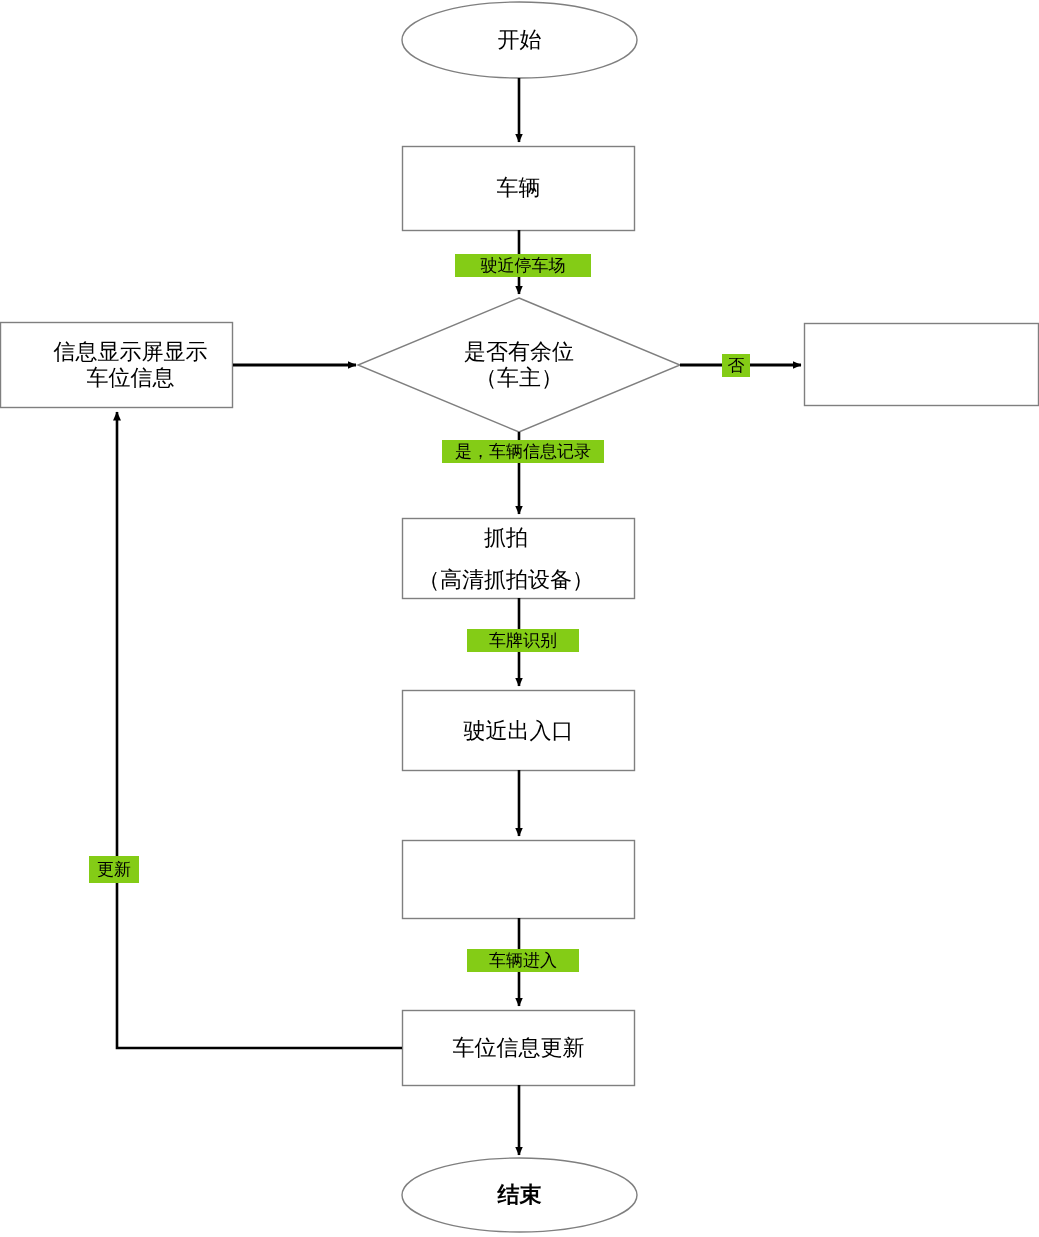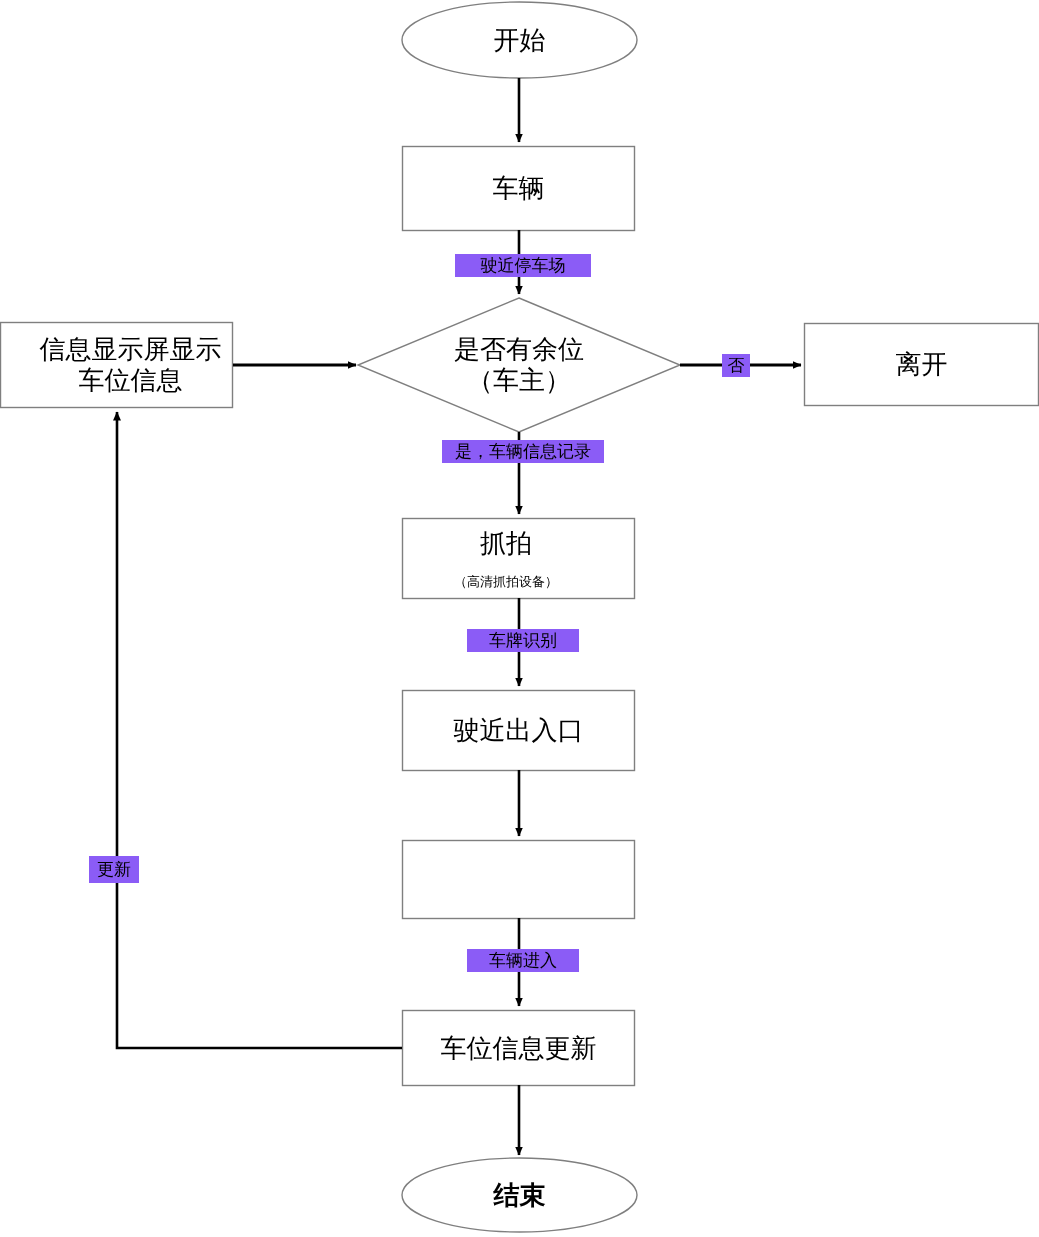--- a/index.html
+++ b/index.html
@@ -32,32 +32,32 @@
     flex-direction: column;
     align-items: center;
     justify-content: center;
     text-align: center;
     color: #000000;
     line-height: 1.18;
     white-space: nowrap;
     pointer-events: none;
   }
   .t-main {
-    font-size: 26px;
+    font-size: 22px;
   }
   .t-sub {
-    font-size: 13px;
+    font-size: 22px;
     margin-top: 16px;
   }
   .edge-label {
     position: absolute;
     color: #000000;
     font-size: 17px;
     white-space: nowrap;
-    background: #8b5cf6;
+    background: #84cc16;
     padding: 0 3px;
     text-align: center;
   }
   .edge-label.vertical-text {
     padding: 2px 1px;
   }
 </style>
 </head>
 <body>
 
@@ -122,23 +122,20 @@
 
   <div class="node-label" style="left:402px; top:146px; width:233px; height:84px;">
     <span class="t-main">车辆</span>
   </div>
 
   <div class="node-label" style="left:0px; top:322px; width:261px; height:86px;">
     <span class="t-main">信息显示屏显示</span>
     <span class="t-main">车位信息</span>
   </div>
 
-  <div class="node-label" style="left:804px; top:323px; width:235px; height:83px;">
-    <span class="t-main">离开</span>
-  </div>
 
   <div class="node-label" style="left:402px; top:518px; width:208px; height:81px;">
     <span class="t-main">抓拍</span>
     <span class="t-sub">（高清抓拍设备）</span>
   </div>
 
   <div class="node-label" style="left:402px; top:690px; width:233px; height:81px;">
     <span class="t-main">驶近出入口</span>
   </div>
 

